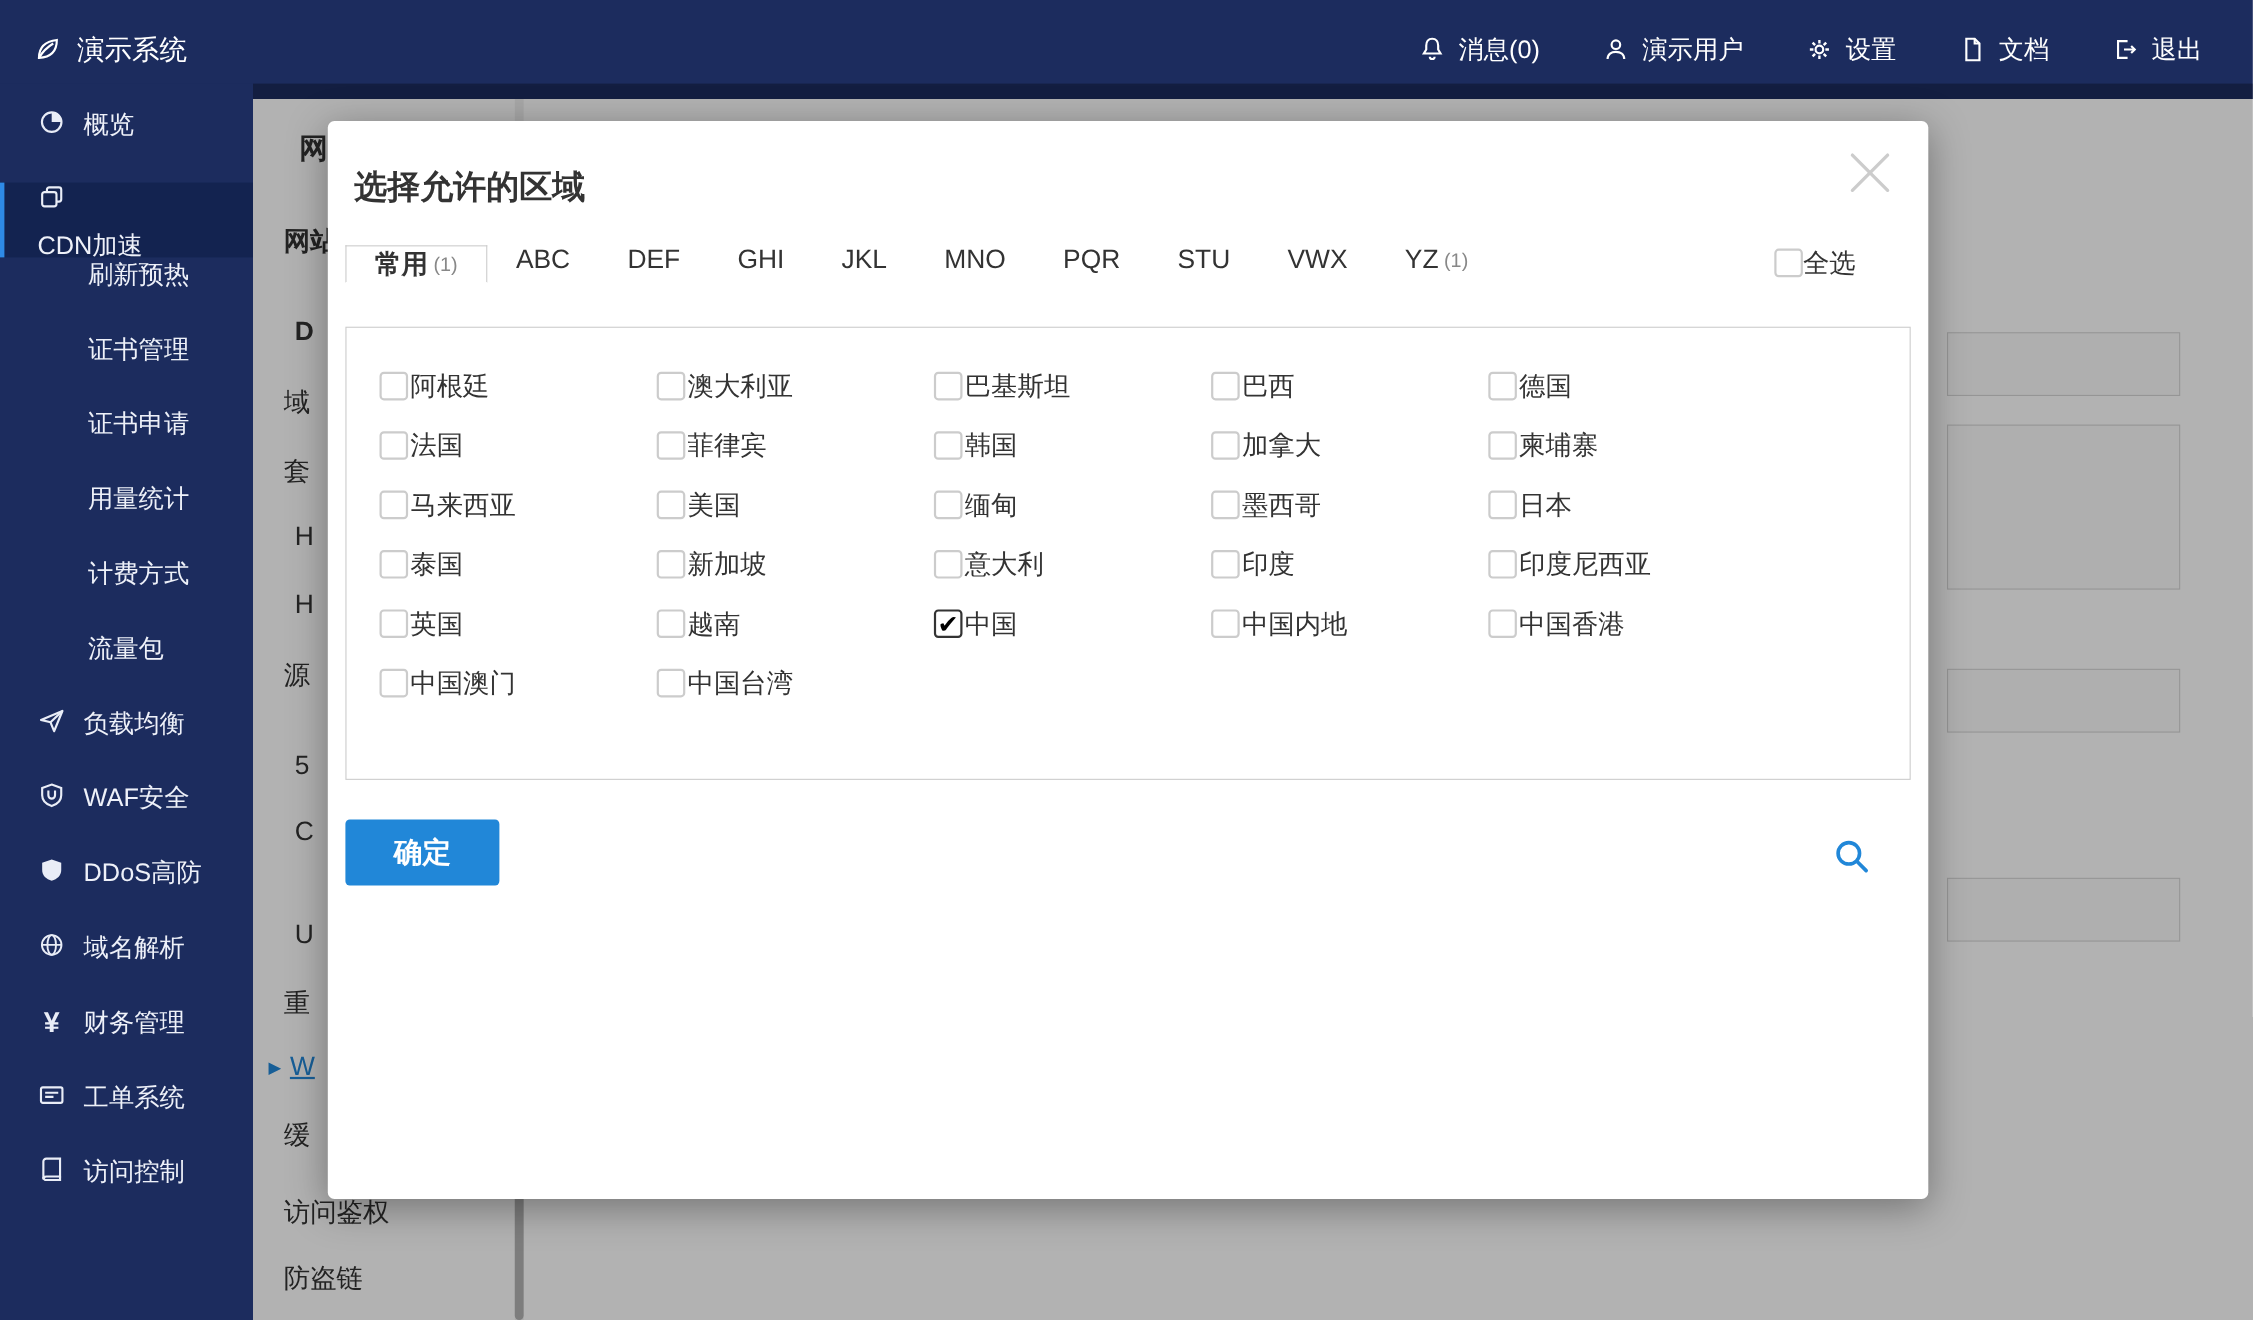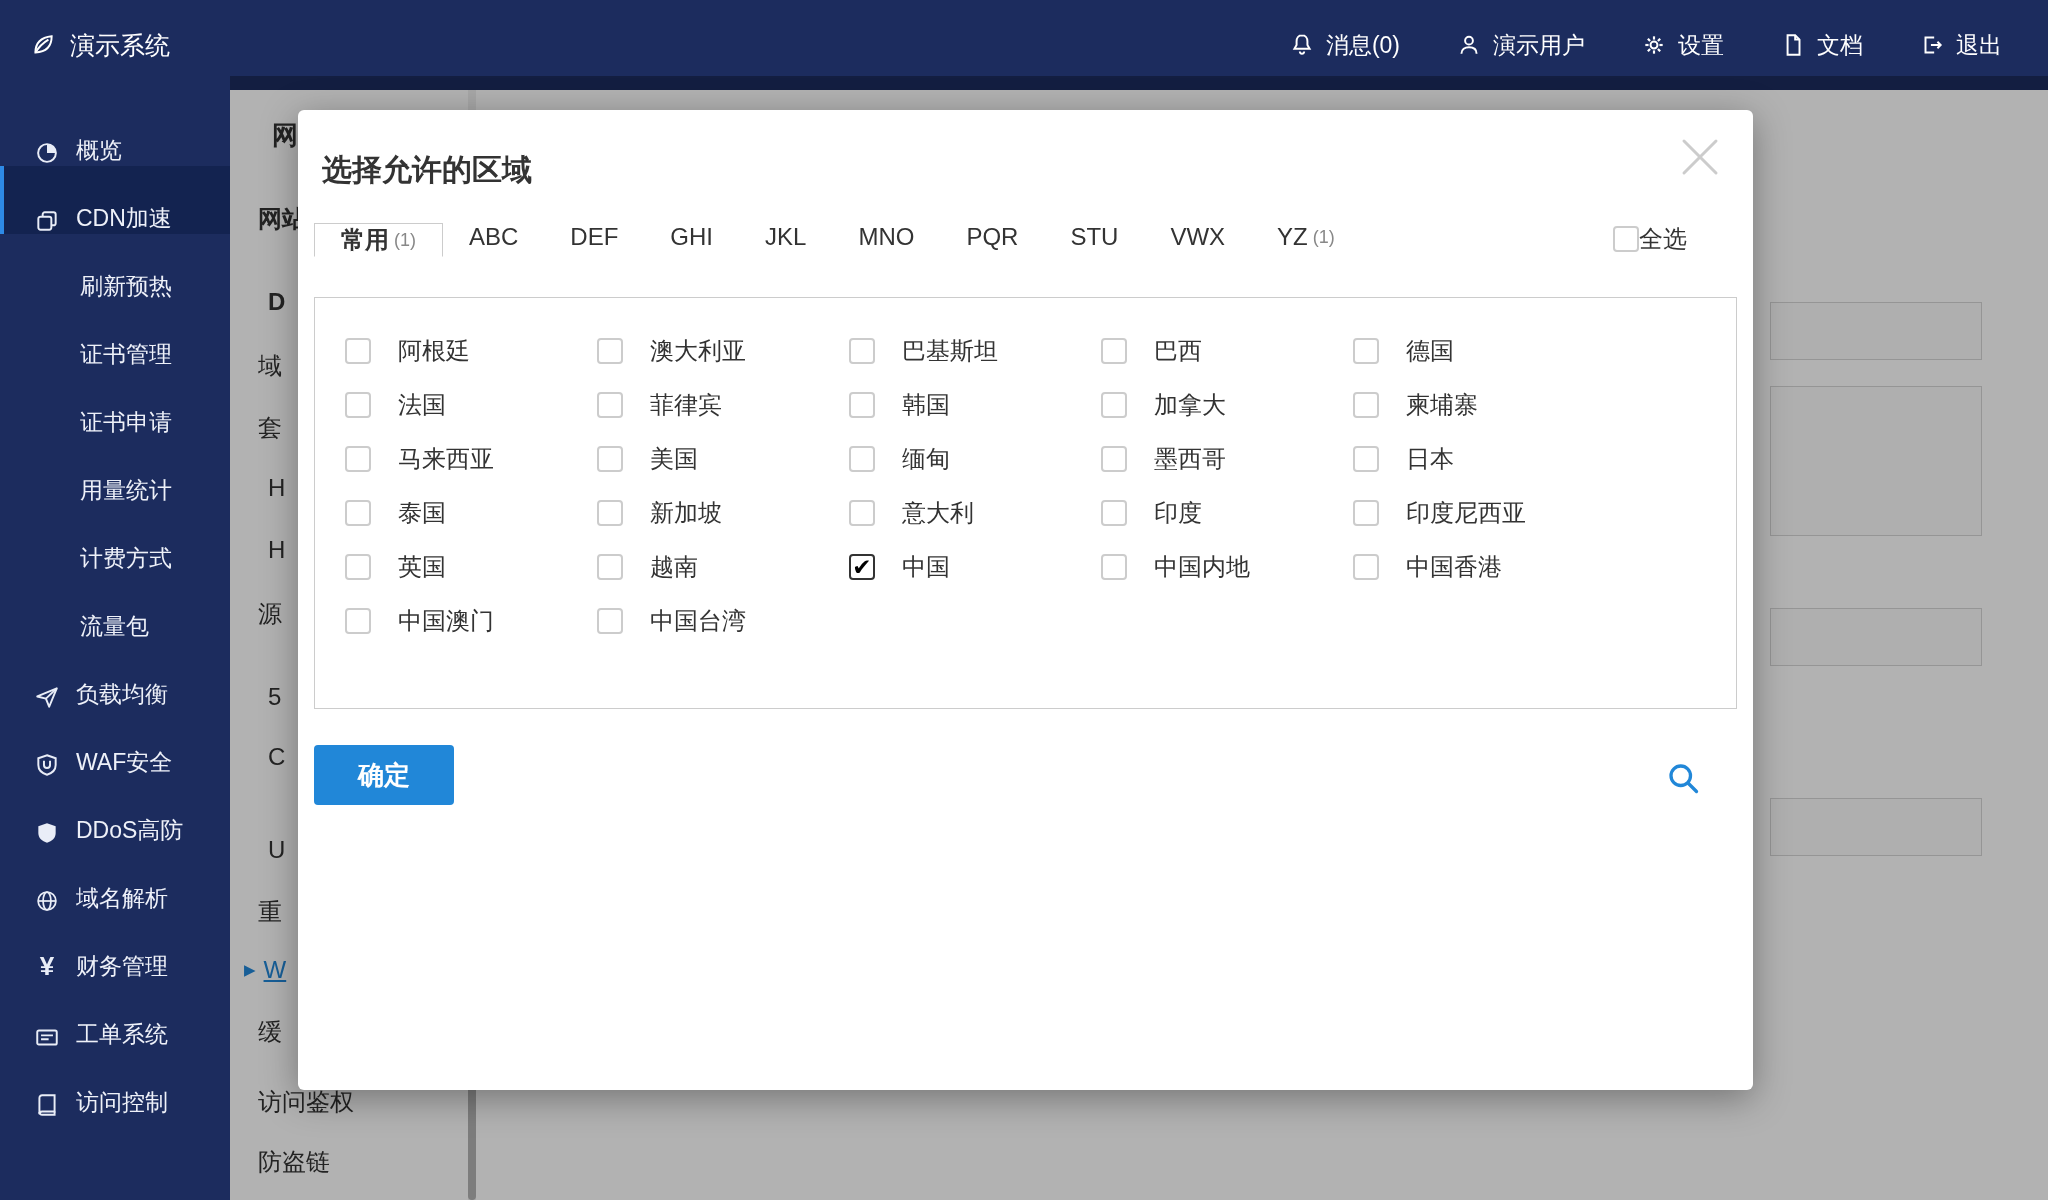--- a/index.html
+++ b/index.html
@@ -10,26 +10,26 @@
   .topbar { position:absolute; left:0; top:0; width:2048px; height:90px;
     background:#1c2c5e; display:flex; align-items:center; justify-content:space-between; z-index:50; }
   .brand { display:flex; align-items:center; gap:14px; padding-left:30px; color:#fff; font-size:25px; }
   .brand svg, .topnav-item svg { width:26px; height:26px; display:block; }
   .topnav { display:flex; align-items:center; gap:56px; padding-right:46px; }
   .topnav-item { display:flex; align-items:center; gap:11px; color:#fff; font-size:23px; cursor:pointer; }
 
   
   .sidebar { position:absolute; left:0; top:76px; width:230px; bottom:0;
     background:#1c2c5e; padding-top:22px; z-index:50; }
-  .side-item { height:68px; display:flex; align-items:flex-end; gap:16px; padding-left:30px;
+  .side-item { height:68px; display:flex; align-items:flex-start; gap:16px; padding-left:30px;
     color:#eef1f9; font-size:23px; cursor:pointer; border-left:4px solid transparent; }
   .side-item svg { width:26px; height:26px; display:block; flex:0 0 26px; }
   .side-item .yen { width:26px; text-align:center; font-size:26px; font-weight:700; color:#e9edf7; }
   .side-item.sub { padding-left:76px; }
-  .side-item.active { background:#132350; border-left-color:#2e8ae6; }
+  .side-item.active { background:#132350; border-left-color:#2e8ae6;flex-direction:column; }
 
   
   .content { position:absolute; left:230px; top:76px; right:0; bottom:0; background:#fff; }
   .frag { position:absolute; color:#333; font-size:24px; white-space:nowrap; }
   .frag.bold { font-weight:700; font-size:26px; }
   .f1{left:42px;top:42px;} .f2{left:28px;top:127px;font-weight:bold;} .f3{left:38px;top:212px;font-weight:700;}
   .f4{left:28px;top:274px;} .f5{left:28px;top:336px;} .f6{left:38px;top:398px;}
   .f7{left:38px;top:460px;} .f8{left:28px;top:522px;} .f9{left:38px;top:607px;}
   .f10{left:38px;top:667px;} .f11{left:38px;top:760px;} .f12{left:28px;top:820px;}
   .f14{left:28px;top:940px;} .f15{left:28px;top:1010px;} .f16{left:28px;top:1070px;}
@@ -59,21 +59,21 @@
   .tab { padding:0 26px; display:flex; align-items:center; font-size:24px; color:#333; cursor:pointer; }
   .tab.active { background:#fff; border:1px solid #ccc; border-bottom:1px solid #fff;
     margin-bottom:-1px; font-weight:700; }
   .tab .tab-count { font-size:18px; color:#888; margin-left:5px; font-weight:400; }
   .select-all { margin-left:auto; margin-right:50px; display:flex; align-items:center;
     font-size:24px; color:#333; cursor:pointer; }
 
   .region-box { position:absolute; left:16px; right:16px; top:187px; height:412px;
     border:1px solid #ccc; padding:26px 0 0 30px; }
   .region-grid { display:grid; grid-template-columns:repeat(5,252px); grid-auto-rows:54px; align-items:center; }
-  .region-item { display:flex; align-items:center; gap:27px; cursor:pointer; }
+  .region-item { display:flex; align-items:center; gap:2px; cursor:pointer; }
   .cbx { width:26px; height:26px; border:2px solid #ccc; border-radius:4px; background:#fff;
     display:flex; align-items:center; justify-content:center;
     font-size:23px; font-weight:700; color:#000; line-height:1; }
   .cbx.checked { border-color:#333; }
   .region-label { font-size:24px; color:#333; }
 
   .confirm-btn { position:absolute; left:16px; top:635px; width:140px; height:60px;
     background:#2187d8; color:#fff; font-size:26px; font-weight:700;
     border:none; border-radius:4px; cursor:pointer; }
   .search-btn { position:absolute; right:52px; top:650px; width:36px; height:36px; cursor:pointer; }

